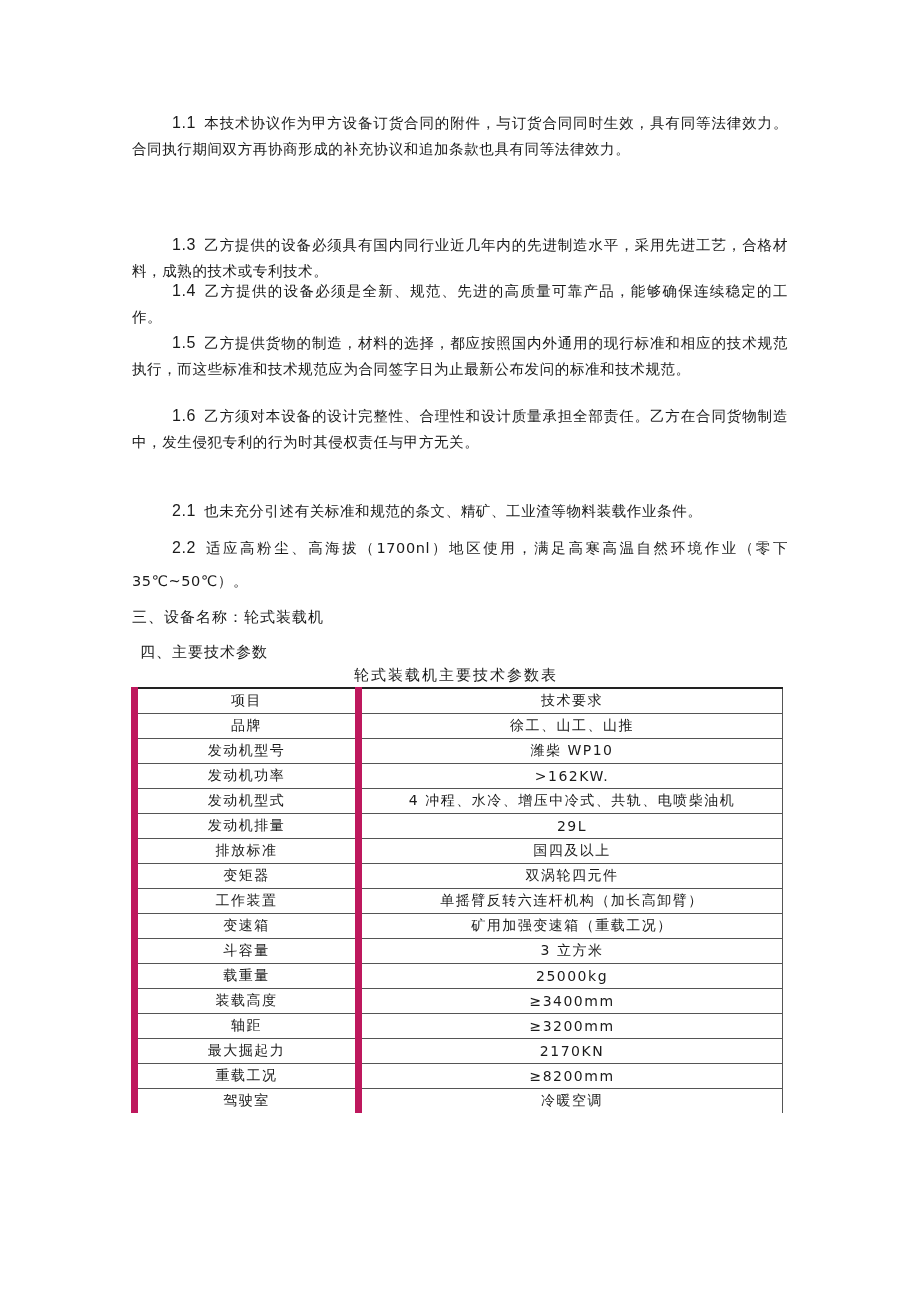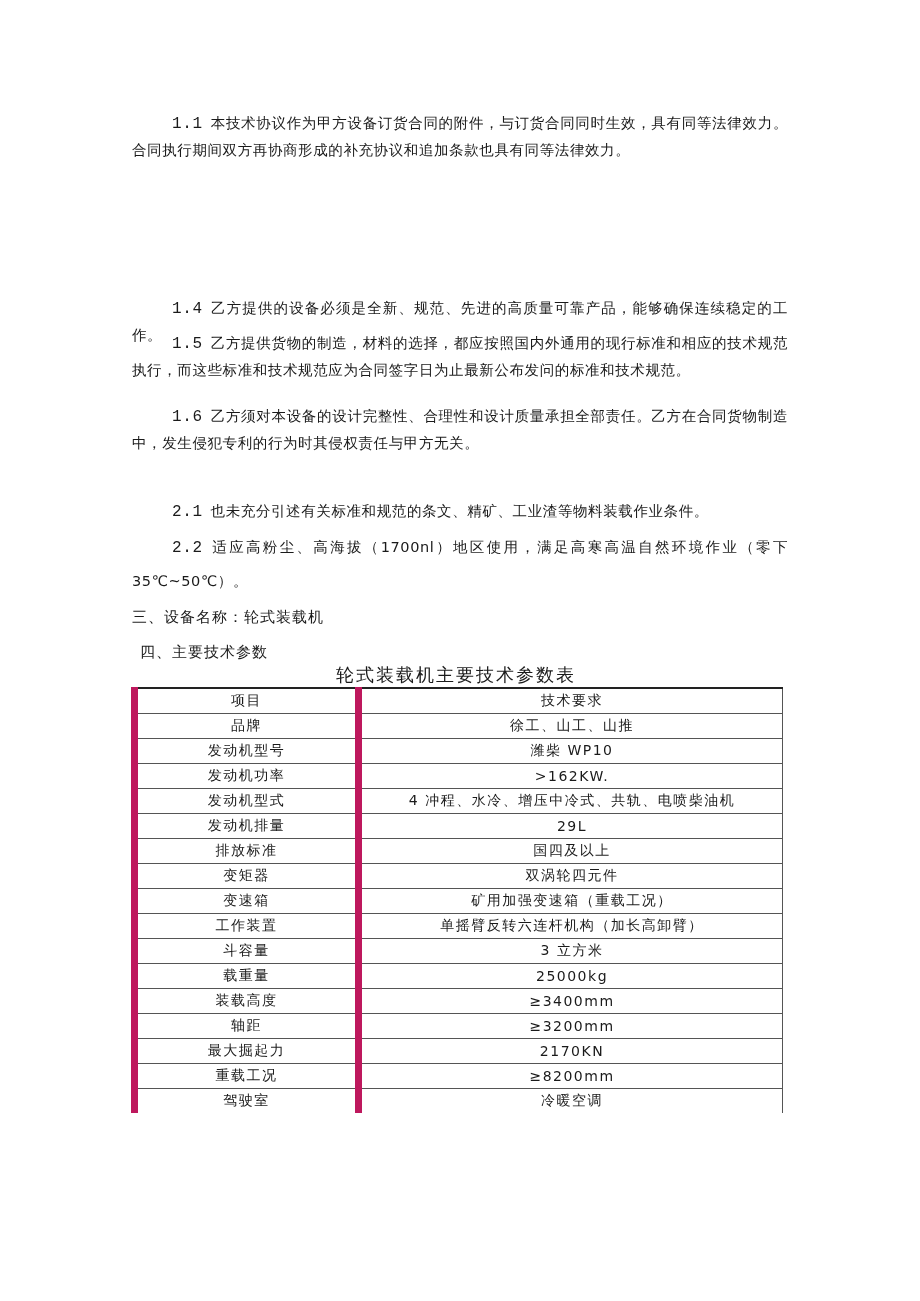--- a/index.html
+++ b/index.html
@@ -7,28 +7,28 @@
     width: 920px; height: 1301px; position: relative; overflow: hidden;
     font-family: "DejaVu Sans", "Liberation Sans", sans-serif;
     color: #1a1a1a;
   }
   .page { position: absolute; left: 0; top: 0; width: 920px; height: 1301px; }
   .para {
     position: absolute; left: 132px; width: 656px;
     font-size: 14.5px; line-height: 26px; letter-spacing: 0.6px;
     text-align: justify;
   }
-  .para .num { font-family: Liberation Mono, monospace; font-size: 16px; margin-right: 8px; }
+  .para .num { font-family: Liberation Sans, sans-serif; font-size: 16px; margin-right: 8px; }
   .indent { text-indent: 40px; }
   .heading {
     position: absolute; left: 132px; font-size: 15px; line-height: 24px; letter-spacing: 1px;
   }
   .caption {
     position: absolute; left: 0; width: 912px; text-align: center; top: 664px;
-    font-size: 18px; letter-spacing: 2px; line-height: 22px;
+    font-size: 15px; letter-spacing: 2px; line-height: 22px;
   }
   table.spec {
     position: absolute; left: 131px; top: 687px; width: 652px;
     border-collapse: collapse; table-layout: fixed;
   }
   table.spec td {
     height: 24px; padding: 0; text-align: center; vertical-align: middle;
     border-left: 7px solid #be185d; border-right: 1px solid #555;
     border-top: 1px solid #555;
     font-size: 14px; letter-spacing: 1.5px;
@@ -37,21 +37,24 @@
   table.spec td.c1 { width: 217px; }
 </style>
 </head>
 <body>
 
 <div class="page">
 
   <div class="para indent" style="top:110px;">
     <span class="num">1.1</span><span>本技术协议作为甲方设备订货合同的附件，与订货合同同时生效，具有同等法律效力。合同执行期间双方再协商形成的补充协议和追加条款也具有同等法律效力。</span>
   </div>
-  <div class="para indent" style="top:295px;">
+  <div class="para indent" style="top:232px;">
+    <span class="num">1.3</span><span>乙方提供的设备必须具有国内同行业近几年内的先进制造水平，采用先进工艺，合格材料，成熟的技术或专利技术。</span>
+  </div>
+  <div class="para indent" style="top:278px;">
     <span class="num">1.4</span><span>乙方提供的设备必须是全新、规范、先进的高质量可靠产品，能够确保连续稳定的工作。</span>
   </div>
   <div class="para indent" style="top:330px;">
     <span class="num">1.5</span><span>乙方提供货物的制造，材料的选择，都应按照国内外通用的现行标准和相应的技术规范执行，而这些标准和技术规范应为合同签字日为止最新公布发问的标准和技术规范。</span>
   </div>
   <div class="para indent" style="top:403px;">
     <span class="num">1.6</span><span>乙方须对本设备的设计完整性、合理性和设计质量承担全部责任。乙方在合同货物制造中，发生侵犯专利的行为时其侵权责任与甲方无关。</span>
   </div>
 
 
@@ -96,26 +99,26 @@
         </tr>
       <tr>
           <td class="c1">排放标准</td>
           <td>国四及以上</td>
         </tr>
       <tr>
           <td class="c1">变矩器</td>
           <td>双涡轮四元件</td>
         </tr>
       <tr>
+          <td class="c1">工作装置</td>
+          <td>单摇臂反转六连杆机构（加长高卸臂）</td>
+        </tr>
+      <tr>
           <td class="c1">变速箱</td>
           <td>矿用加强变速箱（重载工况）</td>
-        </tr>
-      <tr>
-          <td class="c1">工作装置</td>
-          <td>单摇臂反转六连杆机构（加长高卸臂）</td>
         </tr>
       <tr>
           <td class="c1">斗容量</td>
           <td>3 立方米</td>
         </tr>
       <tr>
           <td class="c1">载重量</td>
           <td>25000kg</td>
         </tr>
       <tr>

